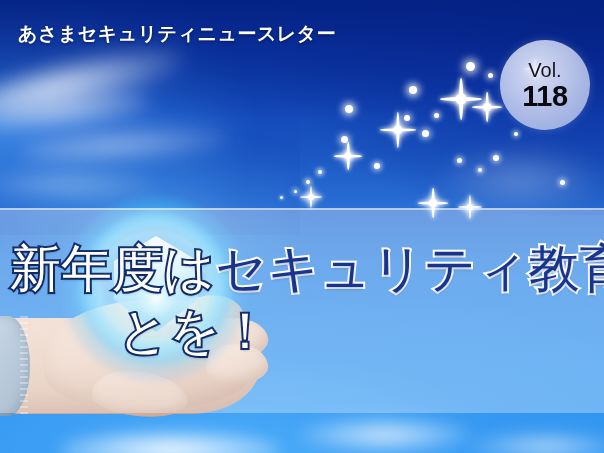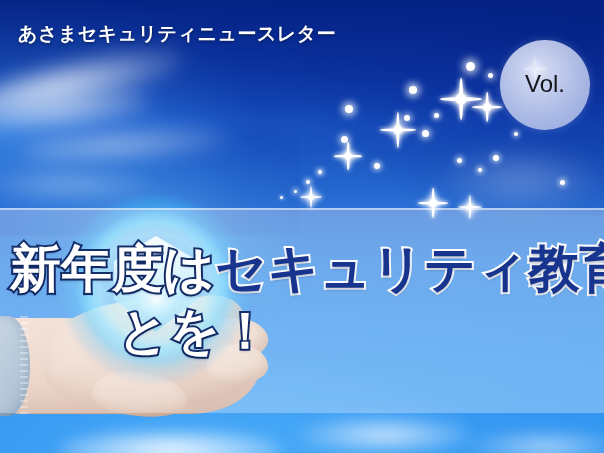--- a/index.html
+++ b/index.html
@@ -213,36 +213,36 @@
   }
 
   
   .vol-badge{
     position:absolute;left:500px;top:40px;width:90px;height:90px;border-radius:50%;
     background:radial-gradient(circle at 42% 36%,rgba(232,236,252,.92) 0%,rgba(198,208,240,.86) 55%,rgba(176,190,232,.80) 100%);
     display:flex;flex-direction:column;align-items:center;justify-content:center;
     box-shadow:0 0 10px rgba(255,255,255,.18);
   }
   .vol-label{
-    font-size:24px;color:#15151c;line-height:1;margin-bottom:2px;
+    font-size:20px;color:#15151c;line-height:1;margin-bottom:2px;
     font-family:"Liberation Sans","DejaVu Sans",sans-serif;
   }
   .vol-number{
     font-size:29px;font-weight:bold;color:#0a0a10;line-height:1;
     font-family:"Liberation Sans","DejaVu Sans",sans-serif;
     letter-spacing:-.5px;
   }
 
   
   .headline{
     position:absolute;left:0;right:0;top:243px;
   }
   .hl-line{
     display:flex;align-items:flex-end;white-space:nowrap;
-    font-weight:bold;line-height:1;
+    font-weight:normal;line-height:1;
     font-family:"DejaVu Sans","Liberation Sans",sans-serif;
   }
   .hl-line1{font-size:51px;padding-left:10px;}
   .hl-line2{font-size:50px;padding-left:118px;margin-top:12px;}
 
   .seg{display:inline-block;}
   
   .seg-white{
     color:#ffffff;
     -webkit-text-stroke:4px #16306e;
@@ -341,20 +341,21 @@
   <div class="band-top-edge"></div>
 
   <div class="cloud c5"></div>
   <div class="cloud c6"></div>
   <div class="cloud c7"></div>
 
   <div class="header-title">あさまセキュリティニュースレター</div>
 
   <div class="vol-badge">
     <span class="vol-label">Vol.</span>
+    <span class="vol-number">118</span>
   </div>
 
   <div class="headline">
     <div class="hl-line hl-line1">
         <span class="seg seg-white">新年度は</span>
         <span class="seg seg-navy">セキュリティ教育</span>
       </div>
     <div class="hl-line hl-line2">
         <span class="seg seg-white">と</span>
         <span class="seg seg-white">を！</span>

